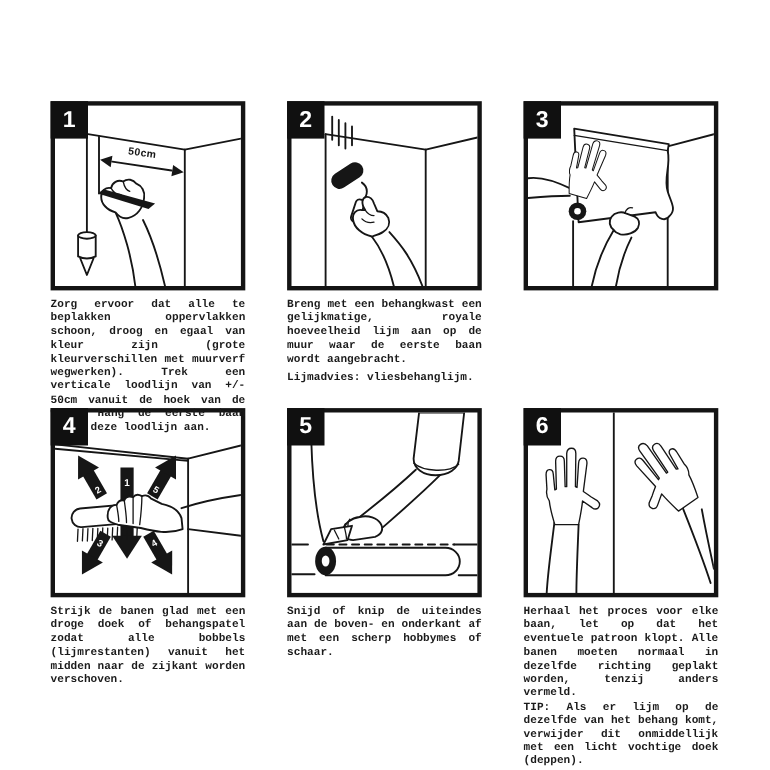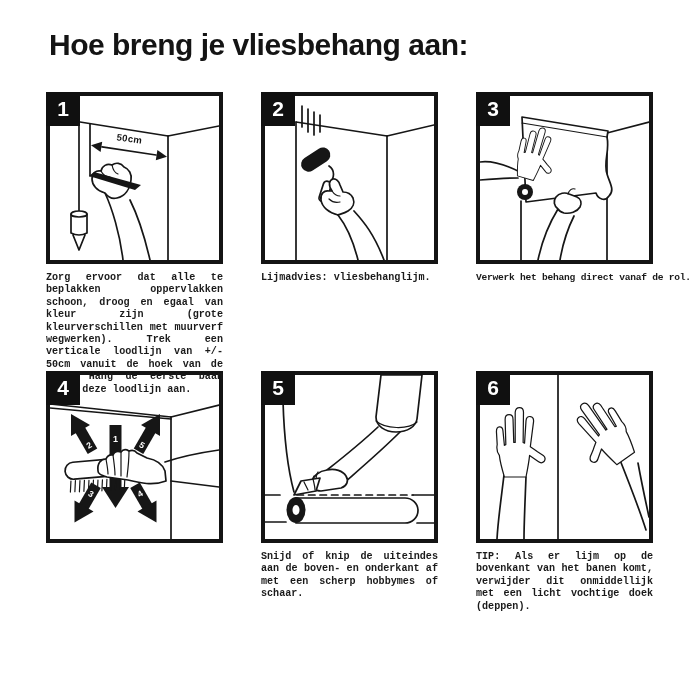--- a/index.html
+++ b/index.html
@@ -28,21 +28,20 @@
   .fillw{fill:#ffffff;stroke:#161616;stroke-width:1.7;stroke-linecap:round;stroke-linejoin:round;}
   .ink{fill:#161616;stroke:none;}
   .wtxt{fill:#ffffff;font-family:"Liberation Sans",sans-serif;font-weight:700;}
   .ktxt{fill:#161616;font-family:"Liberation Sans",sans-serif;font-weight:700;}
 </style>
 </head>
 <body>
 
 <div class="page">
 
-  <div class="title">Hoe breng je vliesbehang aan:</div>
 
   <svg width="0" height="0" style="position:absolute">
     <defs>
       <path id="hand-open" class="fillw" d="M20,100 C17,90 14,80 13,70 C10,66 9,60 10,55 L9,38 Q8.5,31 13,30.5 Q17.5,30 18,36 L20,56 L22,55 L21,20 Q21,13.5 26.5,13.5 Q32,13.5 32,20 L33,52 L35,52 L35,10 Q35.5,3.5 41,3.5 Q46.5,3.5 46.5,10 L46,52 L48,53 L50,22 Q50.5,15.5 56,16 Q61,16.5 60.5,23 L56,58 C59,60 62,62 66,65 L74,70 Q78.5,74 75,78.5 Q71.5,82 67,78.5 L55,70 C54,80 52,90 50,100 Z"></path>
     </defs>
   </svg>
 
   <div class="panel c1 r1p">
     <div class="num">1</div>
     <svg viewBox="0 0 169 164">
@@ -210,27 +209,27 @@
             <use href="#hand-open"></use>
           </g>
       </g>
     </svg>
   </div>
 
   <div class="caption c1 r1c">
     <p>Zorg ervoor dat alle te beplakken oppervlakken schoon, droog en egaal van kleur zijn (grote kleurverschillen met muurverf wegwerken). Trek een verticale loodlijn van +/- 50cm vanuit de hoek van de wand. Hang de eerste baan tegen deze loodlijn aan.</p>
   </div>
   <div class="caption c2 r1c">
+    <p>Breng met een behangkwast een gelijkmatige, royale hoeveelheid lijm aan op de muur waar de eerste baan wordt aangebracht.</p>
     <p>Lijmadvies: vliesbehanglijm.</p>
   </div>
-  <div class="caption c3 r1c">
-    <p class="oneline">Verwerk het behang direct vanaf de rol.</p>
-  </div>
   <div class="caption c1 r2c">
+    <p>Strijk de banen glad met een droge doek of behangspatel zodat alle bobbels (lijmrestanten) vanuit het midden naar de zijkant worden verschoven.</p>
   </div>
   <div class="caption c2 r2c">
     <p>Snijd of knip de uiteindes aan de boven- en onderkant af met een scherp hobbymes of schaar.</p>
   </div>
   <div class="caption c3 r2c">
-    <p class="tight">TIP: Als er lijm op de bovenkant van het banen komt, verwijder dit onmiddellijk met een licht vochtige doek (deppen).</p>
+    <p>Herhaal het proces voor elke baan, let op dat het eventuele patroon klopt. Alle banen moeten normaal in dezelfde richting geplakt worden, tenzij anders vermeld.</p>
+    <p class="tight">TIP: Als er lijm op de dezelfde van het behang komt, verwijder dit onmiddellijk met een licht vochtige doek (deppen).</p>
   </div>
 
 </div>
 
 </body></html>

